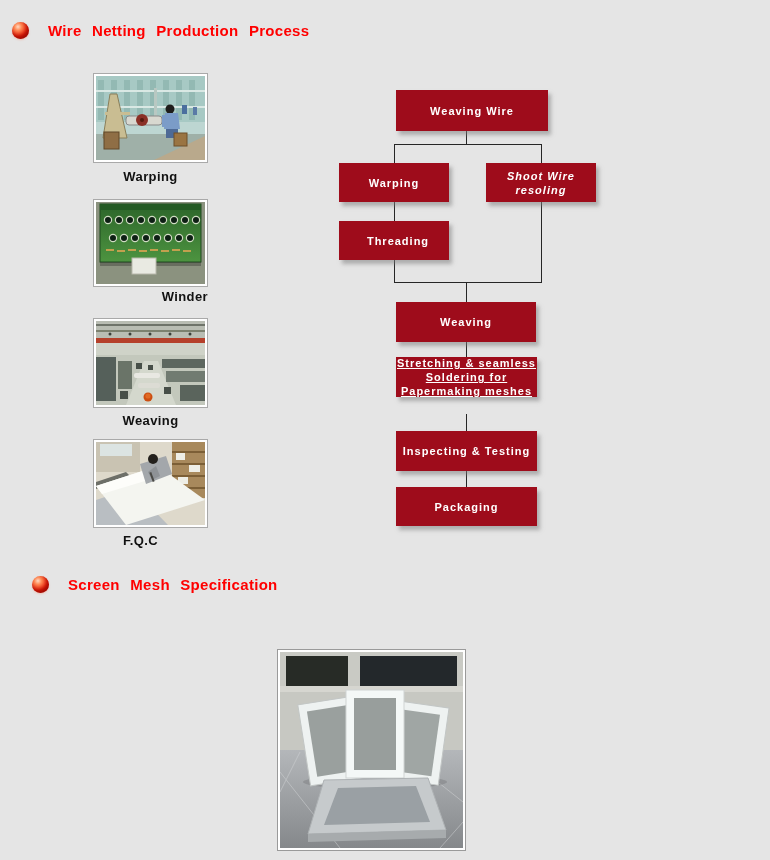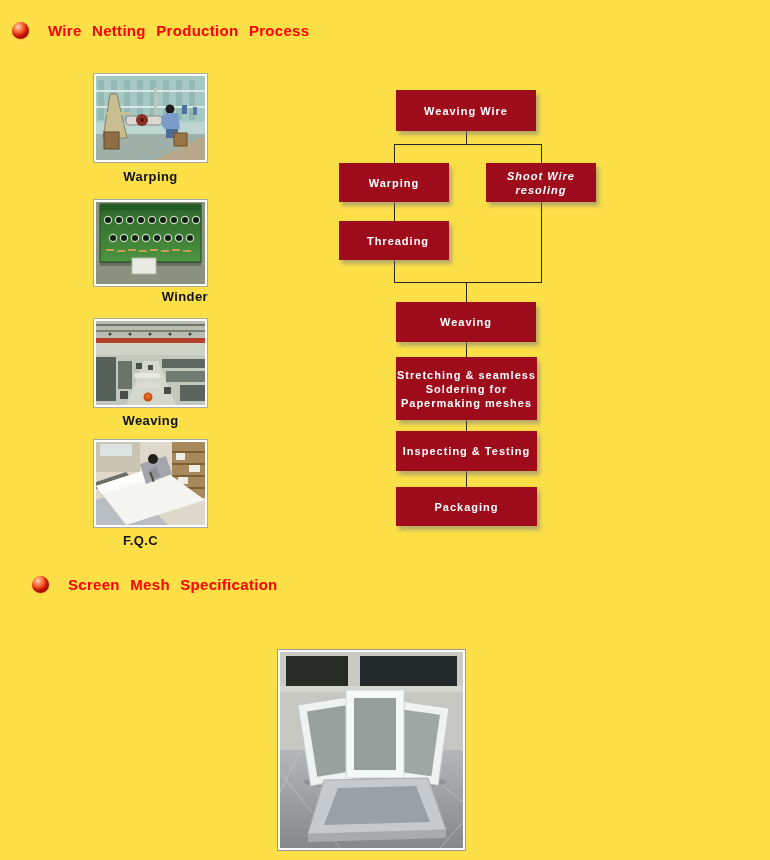--- a/index.html
+++ b/index.html
@@ -1,17 +1,17 @@
 <!DOCTYPE html>
 <html><head>
 <meta charset="utf-8">
 <style>
   html,body{margin:0;padding:0;background:#ffffff;}
   .canvas{
-    position:relative;width:770px;height:860px;background:#fde047;overflow:hidden;
+    position:relative;width:770px;height:860px;background:#e5e5e5;overflow:hidden;
     font-family:"Liberation Sans","DejaVu Sans",sans-serif;
   }
   
   .section-header{position:absolute;display:flex;align-items:center;}
   .bullet{
     width:17px;height:17px;border-radius:50%;flex:0 0 17px;
     background:radial-gradient(circle at 35% 28%, #ffd9c2 0%, #ff8a55 22%, #f22008 58%, #bd0a00 100%);
     box-shadow:inset -2px -3px 4px rgba(110,0,0,.55), 0 1px 2px rgba(255,120,80,.35);
   }
   .section-title{
@@ -206,27 +206,27 @@
   <div class="fc-line" style="left:541px;top:144px;width:1px;height:19px;"></div>
   <div class="fc-line" style="left:394px;top:202px;width:1px;height:19px;"></div>
   <div class="fc-line" style="left:394px;top:260px;width:1px;height:22px;"></div>
   <div class="fc-line" style="left:541px;top:202px;width:1px;height:80px;"></div>
   <div class="fc-line" style="left:394px;top:282px;width:148px;height:1px;"></div>
   <div class="fc-line" style="left:466px;top:282px;width:1px;height:20px;"></div>
   <div class="fc-line" style="left:466px;top:342px;width:1px;height:15px;"></div>
   <div class="fc-line" style="left:466px;top:414px;width:1px;height:17px;"></div>
   <div class="fc-line" style="left:466px;top:471px;width:1px;height:16px;"></div>
 
-  <div class="fc-box" style="left:396px;top:90px;width:140px;height:41px;">Weaving Wire</div>
+  <div class="fc-box" style="left:396px;top:90px;width:152px;height:41px;">Weaving Wire</div>
   <div class="fc-box" style="left:339px;top:163px;width:110px;height:39px;">Warping</div>
   <div class="fc-box" style="left:486px;top:163px;width:110px;height:39px;font-style:italic;">Shoot Wire
 resoling</div>
   <div class="fc-box" style="left:339px;top:221px;width:110px;height:39px;padding-left:8px;">Threading</div>
   <div class="fc-box" style="left:396px;top:302px;width:140px;height:40px;">Weaving</div>
-  <div class="fc-box" style="left:396px;top:357px;width:141px;height:63px;">Stretching &amp; seamless
+  <div class="fc-box" style="left:396px;top:357px;width:141px;height:40px;text-decoration:underline;">Stretching &amp; seamless
 Soldering for
 Papermaking meshes</div>
   <div class="fc-box" style="left:396px;top:431px;width:141px;height:40px;">Inspecting &amp; Testing</div>
   <div class="fc-box" style="left:396px;top:487px;width:141px;height:39px;">Packaging</div>
 
   <div class="section-header" style="left:12px;top:576px;margin-left:20px;">
     <span class="bullet"></span>
     <h2 class="section-title">Screen Mesh Specification</h2>
   </div>
 

